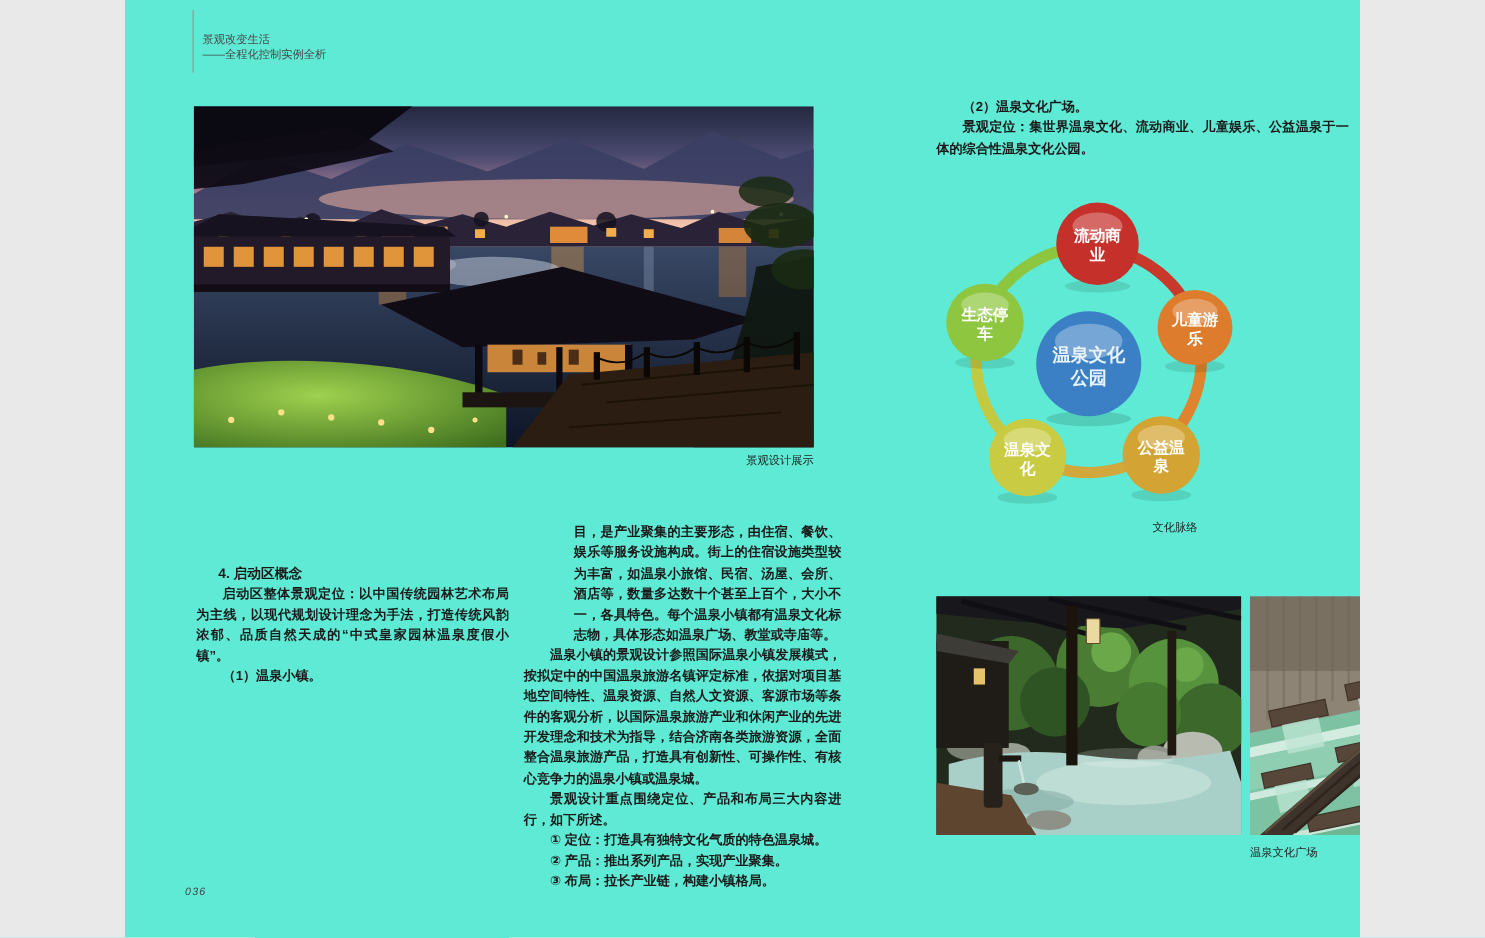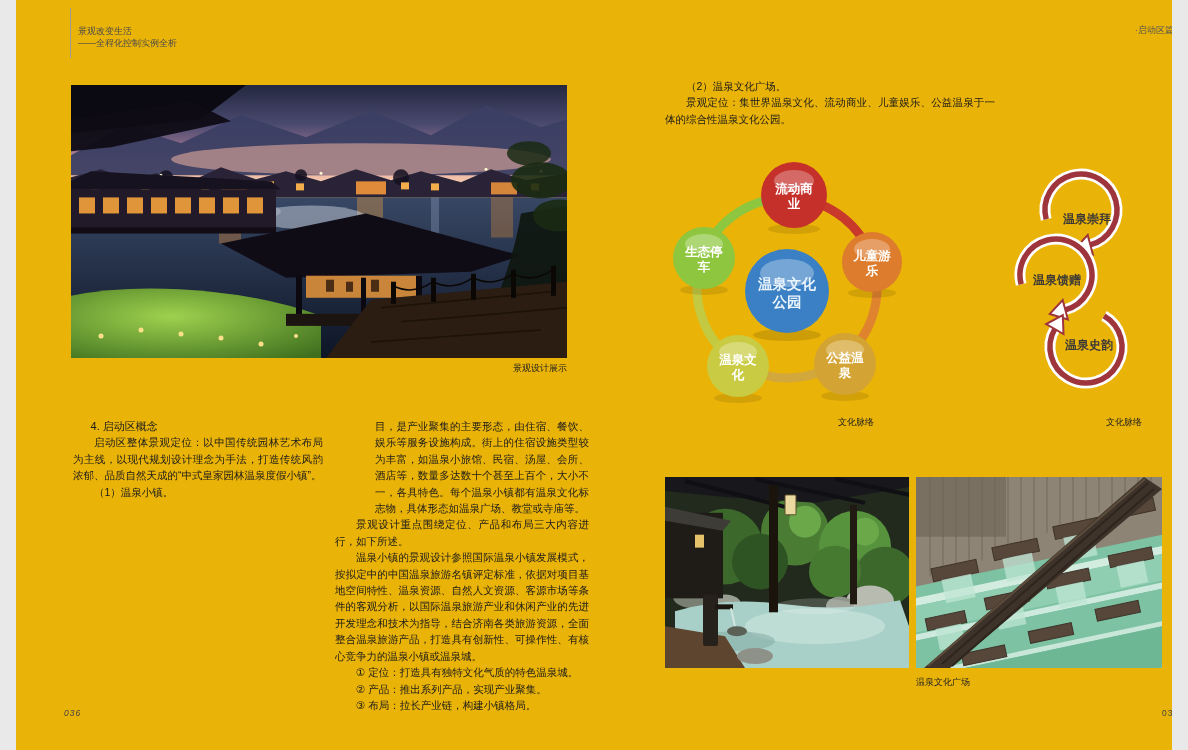--- a/index.html
+++ b/index.html
@@ -1,27 +1,27 @@
 <!DOCTYPE html>
 <html><head>
 <meta charset="utf-8">
 <style>
   html,body{margin:0;padding:0;background:#e9e9e9;}
-  .spread{position:relative;width:1156px;height:750px;background:#eab308;margin:0 auto;
+  .spread{position:relative;width:988px;height:750px;background:#5eead4;margin:0 auto;
           font-family:"Liberation Sans","DejaVu Sans",sans-serif;color:#1a1a1a;overflow:hidden;}
   .abs{position:absolute;}
   
   .hdr-rule{left:54px;top:8px;width:1px;height:50px;background:#999;}
   .hdr-left{left:62px;top:25px;font-size:9px;line-height:12px;color:#4a4a4a;}
   .hdr-right{left:1038px;top:24px;width:120px;text-align:right;font-size:9px;color:#555;}
   
   .col{font-size:10.5px;line-height:16.4px;text-align:justify;}
-  .col p{margin:0;text-indent:2em;}
+  .col p{margin:0;text-indent:2em;font-weight:bold;}
   .col p.flush{text-indent:0;margin-left:40px;}
-  .col .h-num{font-weight:400;font-size:11px;text-indent:1.6em;}
+  .col .h-num{font-weight:700;font-size:11px;text-indent:1.6em;margin-top:33px;}
   .caption{font-size:9px;color:#222;font-family:Liberation Serif, serif;}
   .pagenum{font-size:8.5px;color:#444;letter-spacing:1px;}
   
   .dlabel{font:bold 12.5px "Liberation Sans","DejaVu Sans",sans-serif;fill:#ffffff;text-anchor:middle;}
   .dlabel-c{font:bold 14.5px "Liberation Sans","DejaVu Sans",sans-serif;fill:#e9f3fc;text-anchor:middle;}
   .clabel{font:bold 12px "Liberation Sans","DejaVu Sans",sans-serif;fill:#3b3835;text-anchor:middle;}
   svg{display:block;}
 </style>
 </head>
 <body>
@@ -157,22 +157,22 @@
   </div>
   <div class="abs caption" style="left:55px;top:362px;width:496px;text-align:right;">景观设计展示</div>
 
   <div class="abs col" style="left:57px;top:418px;width:250px;">
     <p class="h-num">4. 启动区概念</p>
     <p>启动区整体景观定位：以中国传统园林艺术布局为主线，以现代规划设计理念为手法，打造传统风韵浓郁、品质自然天成的“中式皇家园林温泉度假小镇”。</p>
     <p>（1）温泉小镇。</p>
   </div>
   <div class="abs col" style="left:319px;top:418px;width:254px;">
     <p class="flush">目，是产业聚集的主要形态，由住宿、餐饮、娱乐等服务设施构成。街上的住宿设施类型较为丰富，如温泉小旅馆、民宿、汤屋、会所、酒店等，数量多达数十个甚至上百个，大小不一，各具特色。每个温泉小镇都有温泉文化标志物，具体形态如温泉广场、教堂或寺庙等。</p>
+    <p>温泉小镇的景观设计参照国际温泉小镇发展模式，按拟定中的中国温泉旅游名镇评定标准，依据对项目基地空间特性、温泉资源、自然人文资源、客源市场等条件的客观分析，以国际温泉旅游产业和休闲产业的先进开发理念和技术为指导，结合济南各类旅游资源，全面整合温泉旅游产品，打造具有创新性、可操作性、有核心竞争力的温泉小镇或温泉城。</p>
     <p>景观设计重点围绕定位、产品和布局三大内容进行，如下所述。</p>
-    <p>温泉小镇的景观设计参照国际温泉小镇发展模式，按拟定中的中国温泉旅游名镇评定标准，依据对项目基地空间特性、温泉资源、自然人文资源、客源市场等条件的客观分析，以国际温泉旅游产业和休闲产业的先进开发理念和技术为指导，结合济南各类旅游资源，全面整合温泉旅游产品，打造具有创新性、可操作性、有核心竞争力的温泉小镇或温泉城。</p>
     <p>① 定位：打造具有独特文化气质的特色温泉城。</p>
     <p>② 产品：推出系列产品，实现产业聚集。</p>
     <p>③ 布局：拉长产业链，构建小镇格局。</p>
   </div>
   <div class="abs pagenum" style="left:48px;top:708px;font-style:italic;">036</div>
 
   <div class="abs col" style="left:649px;top:78px;width:330px;">
     <p>（2）温泉文化广场。</p>
     <p>景观定位：集世界温泉文化、流动商业、儿童娱乐、公益温泉于一体的综合性温泉文化公园。</p>
   </div>

